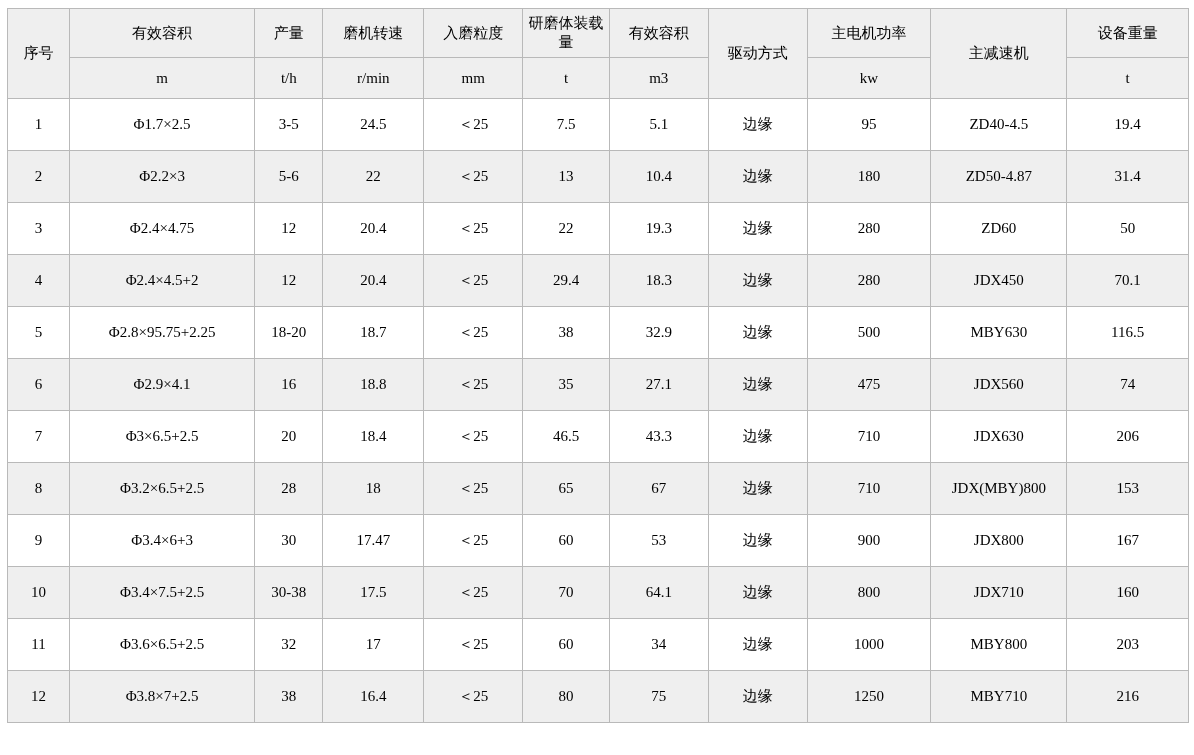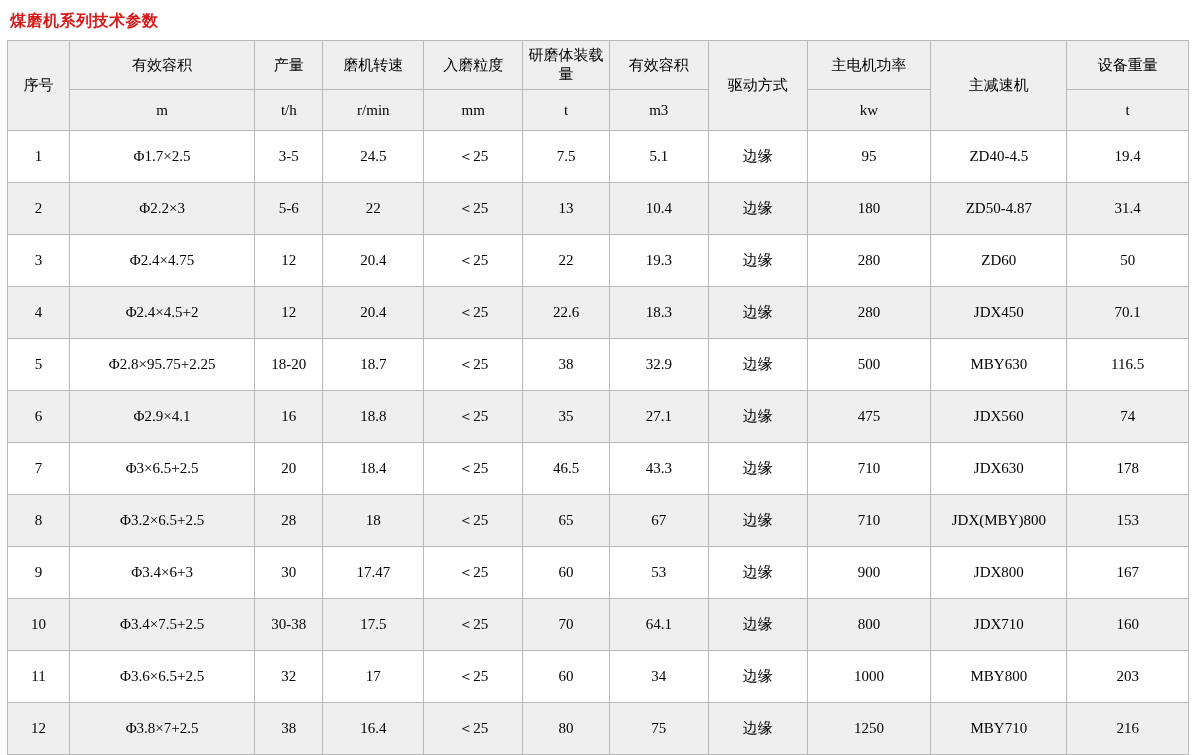--- a/index.html
+++ b/index.html
@@ -79,21 +79,20 @@
   col.c7 { width: 96px; }
   col.c8 { width: 120px; }
   col.c9 { width: 132px; }
   col.c10 { width: 118px; }
 </style>
 </head>
 <body>
 
 <div class="page">
 
-  <div class="doc-title">煤磨机系列技术参数</div>
 
   <table class="spec">
     <colgroup>
       <col class="c0">
         <col class="c1">
         <col class="c2">
         <col class="c3">
         <col class="c4">
         <col class="c5">
       <col class="c6">
@@ -166,21 +165,21 @@
           <td>280</td>
           <td>ZD60</td>
           <td>50</td>
         </tr>
         <tr class="even">
           <td>4</td>
           <td>Φ2.4×4.5+2</td>
           <td>12</td>
           <td>20.4</td>
           <td>＜25</td>
-          <td>22.6</td>
+          <td>29.4</td>
           <td>18.3</td>
           <td>边缘</td>
           <td>280</td>
           <td>JDX450</td>
           <td>70.1</td>
         </tr>
         <tr class="odd">
           <td>5</td>
           <td>Φ2.8×95.75+2.25</td>
           <td>18-20</td>
@@ -210,21 +209,21 @@
           <td>7</td>
           <td>Φ3×6.5+2.5</td>
           <td>20</td>
           <td>18.4</td>
           <td>＜25</td>
           <td>46.5</td>
           <td>43.3</td>
           <td>边缘</td>
           <td>710</td>
           <td>JDX630</td>
-          <td>178</td>
+          <td>206</td>
         </tr>
         <tr class="even">
           <td>8</td>
           <td>Φ3.2×6.5+2.5</td>
           <td>28</td>
           <td>18</td>
           <td>＜25</td>
           <td>65</td>
           <td>67</td>
           <td>边缘</td>

